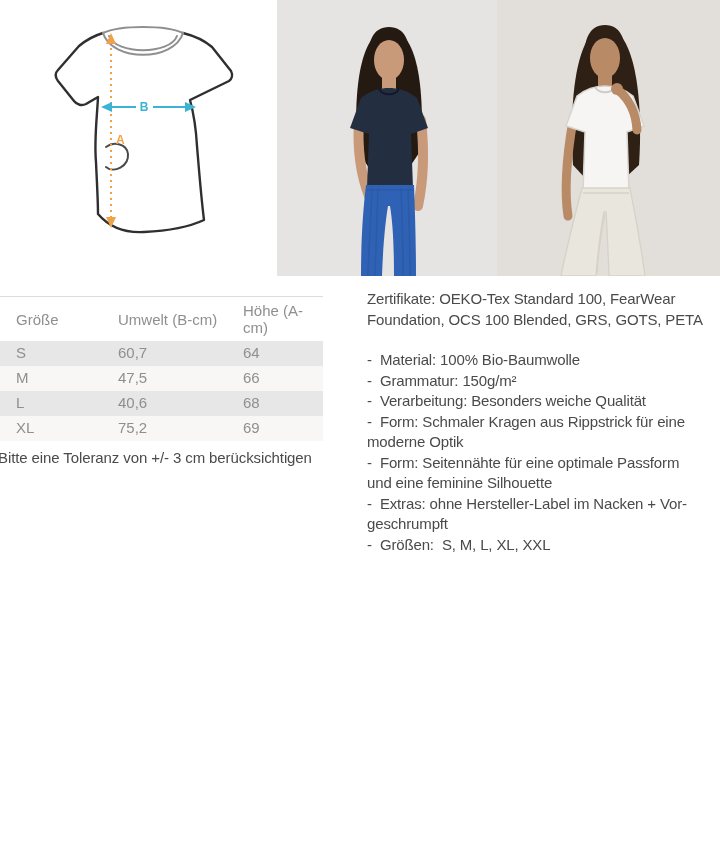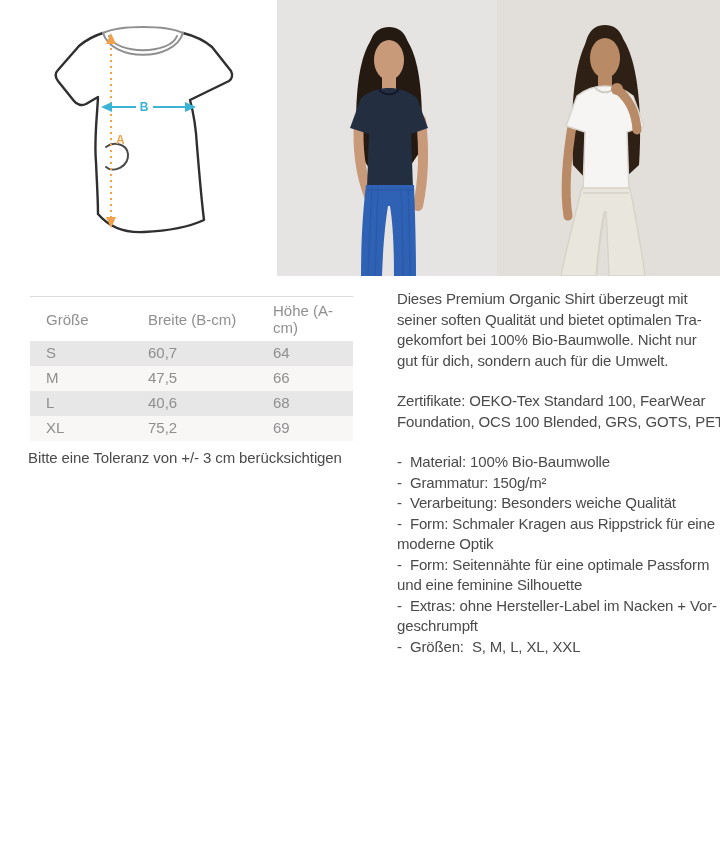--- a/index.html
+++ b/index.html
@@ -10,21 +10,21 @@
     overflow: hidden;
     font-family: "Liberation Sans", sans-serif;
   }
   .top-row { display: flex; height: 277px; }
   .diagram-wrap { width: 277px; height: 277px; background: #fff; }
   .photo { height: 276px; display: block; }
   .photo-1 { width: 220px; }
   .photo-2 { width: 223px; }
 
   .bottom-row { display: flex; align-items: flex-start; }
-  .left-col { width: 323px; margin-left: 30px; padding-top: 19px; }
+  .left-col { width: 323px; padding-top: 19px; }
   .right-col { width: 322px; margin-left: 44px; padding-top: 12px; }
 
   table.size-table {
     width: 323px;
     border-collapse: collapse;
     border-top: 1px solid #dcdcdc;
     font-size: 15px;
     color: var(--table_text, #8f8f8f);
   }
   table.size-table th {
@@ -157,21 +157,21 @@
   <div class="left-col">
     <table class="size-table">
       <colgroup>
           <col class="c1">
           <col class="c2">
           <col class="c3">
         </colgroup>
       <thead>
         <tr>
           <th>Größe</th>
-          <th>Breite (B-cm)</th>
+          <th>Umwelt (B-cm)</th>
           <th>Höhe (A-cm)</th>
         </tr>
       </thead>
       <tbody>
         <tr>
           <td>S</td>
           <td>60,7</td>
           <td>64</td>
         </tr>
         <tr>
@@ -188,24 +188,20 @@
           <td>XL</td>
           <td>75,2</td>
           <td>69</td>
         </tr>
       </tbody>
     </table>
     <div class="tolerance-note">Bitte eine Toleranz von +/- 3 cm berücksichtigen</div>
   </div>
 
   <div class="right-col">
-    <p>Dieses Premium Organic Shirt überzeugt mit
-seiner soften Qualität und bietet optimalen Tra-
-gekomfort bei 100% Bio-Baumwolle. Nicht nur
-gut für dich, sondern auch für die Umwelt.</p>
     <p>Zertifikate: OEKO-Tex Standard 100, FearWear
 Foundation, OCS 100 Blended, GRS, GOTS, PETA</p>
     <p>-  Material: 100% Bio-Baumwolle
 -  Grammatur: 150g/m²
 -  Verarbeitung: Besonders weiche Qualität
 -  Form: Schmaler Kragen aus Rippstrick für eine
 moderne Optik
 -  Form: Seitennähte für eine optimale Passform
 und eine feminine Silhouette
 -  Extras: ohne Hersteller-Label im Nacken + Vor-

